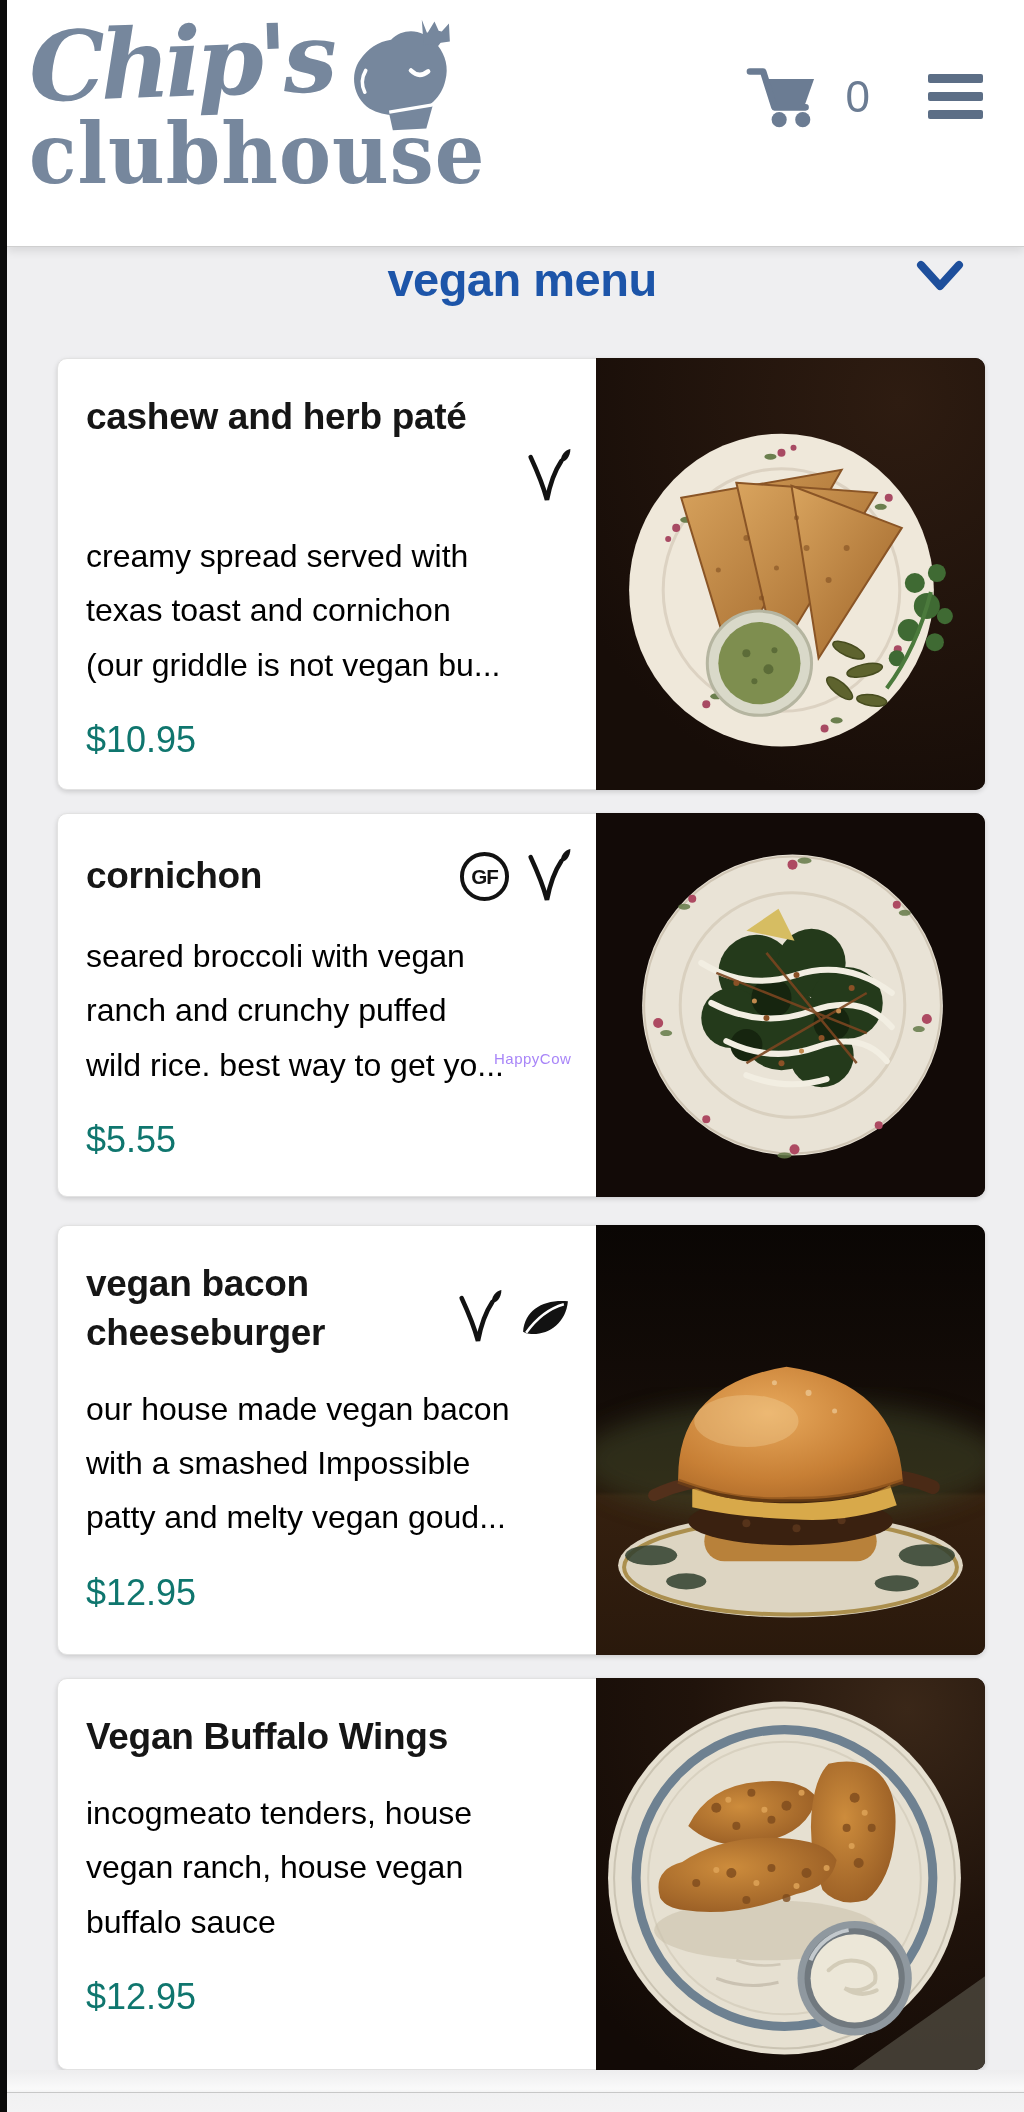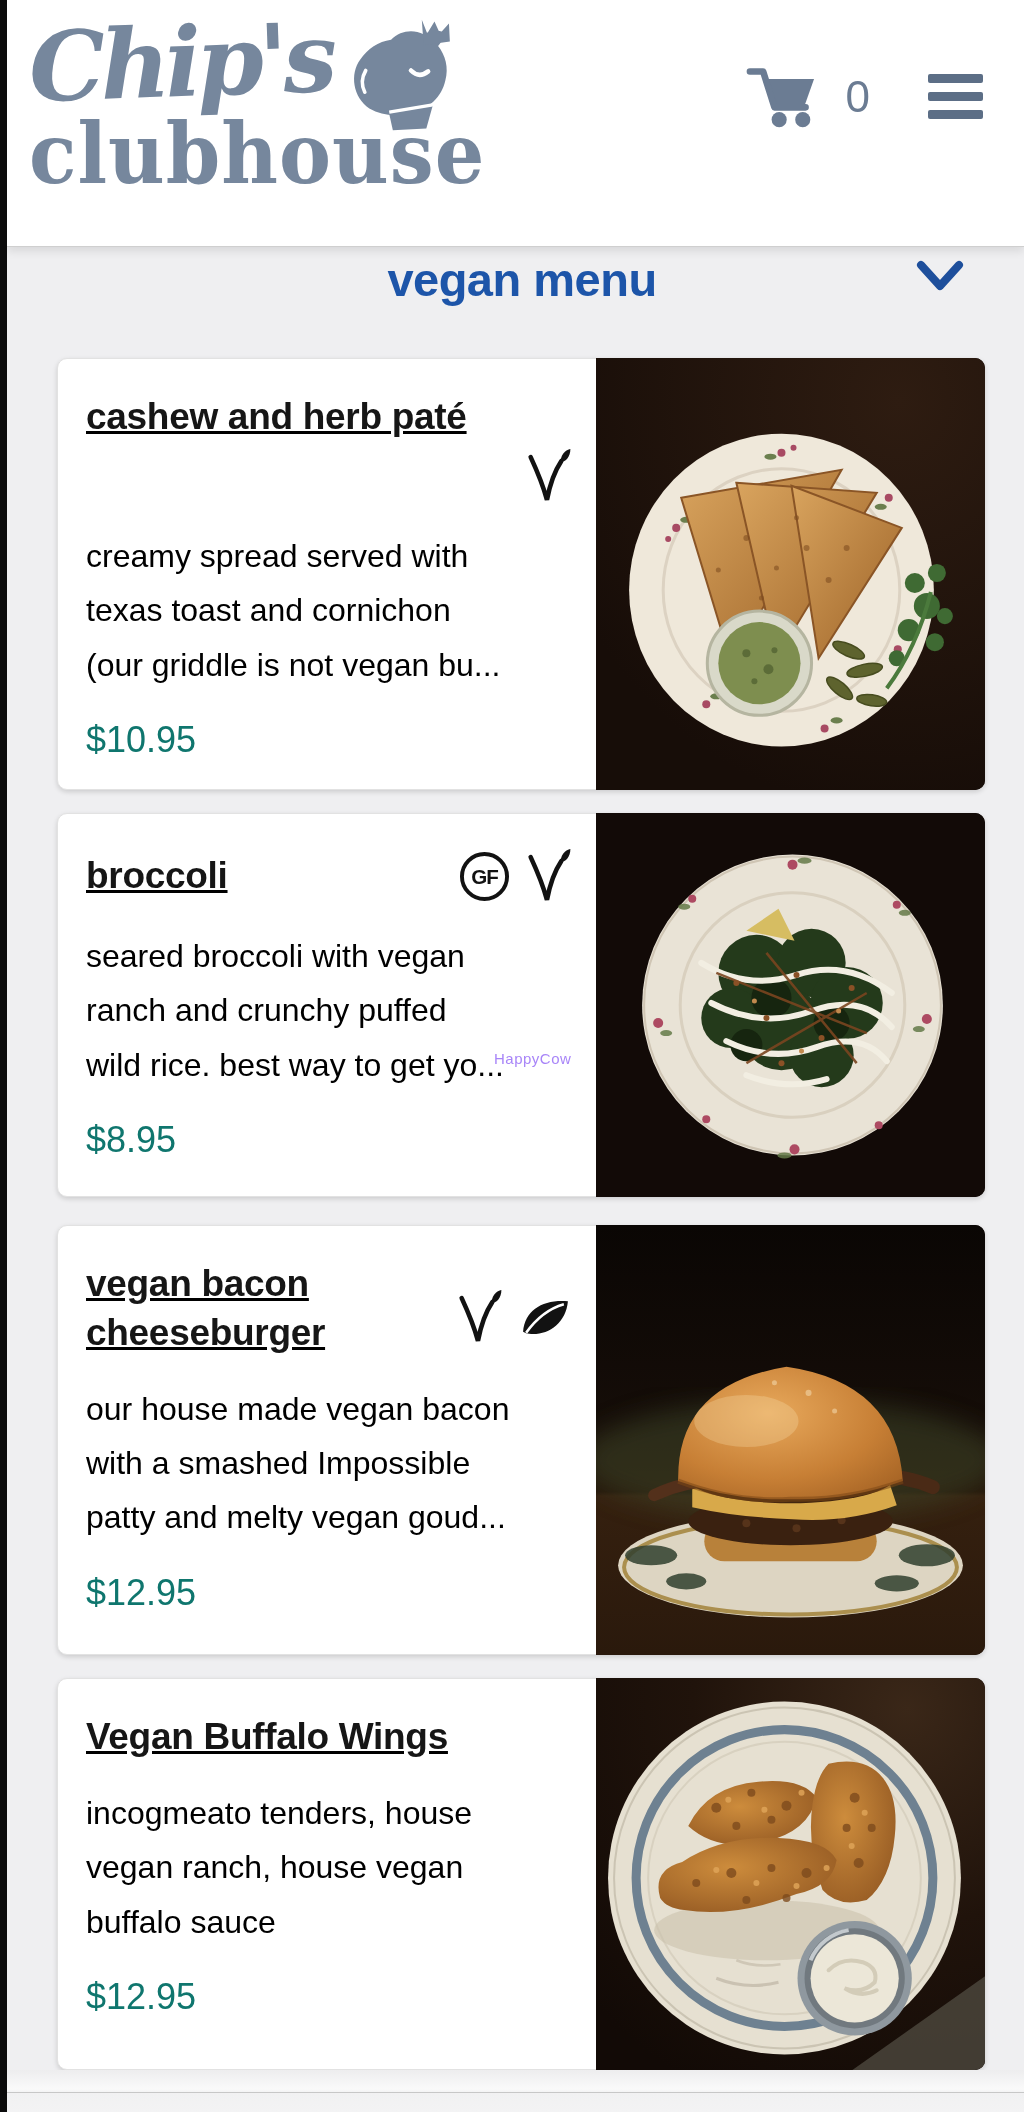--- a/index.html
+++ b/index.html
@@ -32,21 +32,21 @@
 
   
   .card { position:absolute; left:57px; width:928px; background:#ffffff; border:1px solid #e2e2e2;
           border-radius:10px; box-shadow:0 2px 5px rgba(0,0,0,.15); cursor:pointer; }
   .c1 { top:358px; height:432px; }
   .c2 { top:813px; height:384px; }
   .c3 { top:1225px; height:430px; }
   .c4 { top:1678px; height:392px; }
 
   .card-text { position:absolute; left:0; top:0; right:388px; bottom:0; padding:34px 24px 0 28px; overflow:hidden; }
-  .head { display:flex; align-items:center;text-decoration:underline; }
+  .head { display:flex; align-items:center; }
   .item-name { margin:0; font-size:37px; font-weight:bold; color:#161616; line-height:1.32;
                white-space:pre-line; letter-spacing:-.3px; }
   .badges { margin-left:auto; display:flex; align-items:center; gap:16px; flex:0 0 auto;justify-content:center; }
   .c1 .head { flex-wrap:wrap; }
   .c1 .item-name { width:100%; }
   .c1 .badges { margin-top:6px; }
   .c3 .head { align-items:flex-end; }
   .c3 .badges { margin-bottom:12px; }
   .badge-v { width:46px; height:57px; }
   .badge-gf { width:51px; height:51px; }
@@ -197,37 +197,37 @@
           <circle cx="300" cy="300" r="8"></circle>
         </g>
         <path d="M290 330 q30 -40 44 -96" stroke="#4b7a3c" stroke-width="4" fill="none"></path>
       </svg>
     </div>
   </div>
 
   <div class="card c2">
     <div class="card-text">
       <div class="head">
-        <h3 class="item-name">broccoli</h3>
+        <h3 class="item-name">cornichon</h3>
         <div class="badges">
           <svg class="badge-gf" viewBox="0 0 52 52">
             <circle cx="26" cy="26" r="23" fill="none" stroke="#121212" stroke-width="4"></circle>
             <text x="26" y="34" text-anchor="middle" font-size="21" font-weight="bold" fill="#121212" font-family="Liberation Sans, sans-serif" letter-spacing="-1">GF</text>
           </svg>
           <svg class="badge-v" viewBox="0 0 44 56">
             <path d="M4 9 C10 22 16 36 20 51 C23 35 28 22 34 13" fill="none" stroke="#121212" stroke-width="4.5" stroke-linecap="round"></path>
             <path d="M33 14 C34 4 41 1 43 1 C43 9 38 14 33 14 Z" fill="#121212"></path>
           </svg>
         </div>
       </div>
       <p class="desc">seared broccoli with vegan
 ranch and crunchy puffed
 wild rice. best way to get yo...</p>
       <span class="watermark">HappyCow</span>
-      <div class="price">$8.95</div>
+      <div class="price">$5.55</div>
     </div>
     <div class="card-photo">
       <svg viewBox="0 0 388 384" preserveAspectRatio="xMidYMid slice">
         <rect width="388" height="384" fill="#120a07"></rect>
         <circle cx="196" cy="192" r="150" fill="#e9e3d6"></circle>
         <circle cx="196" cy="192" r="148" fill="none" stroke="#cfc5b4" stroke-width="2"></circle>
         <circle cx="196" cy="192" r="112" fill="none" stroke="#d9d0bf" stroke-width="3"></circle>
         <g fill="#ad4a62">
           <circle cx="196" cy="52" r="5"></circle>
             <circle cx="96" cy="86" r="4"></circle>

